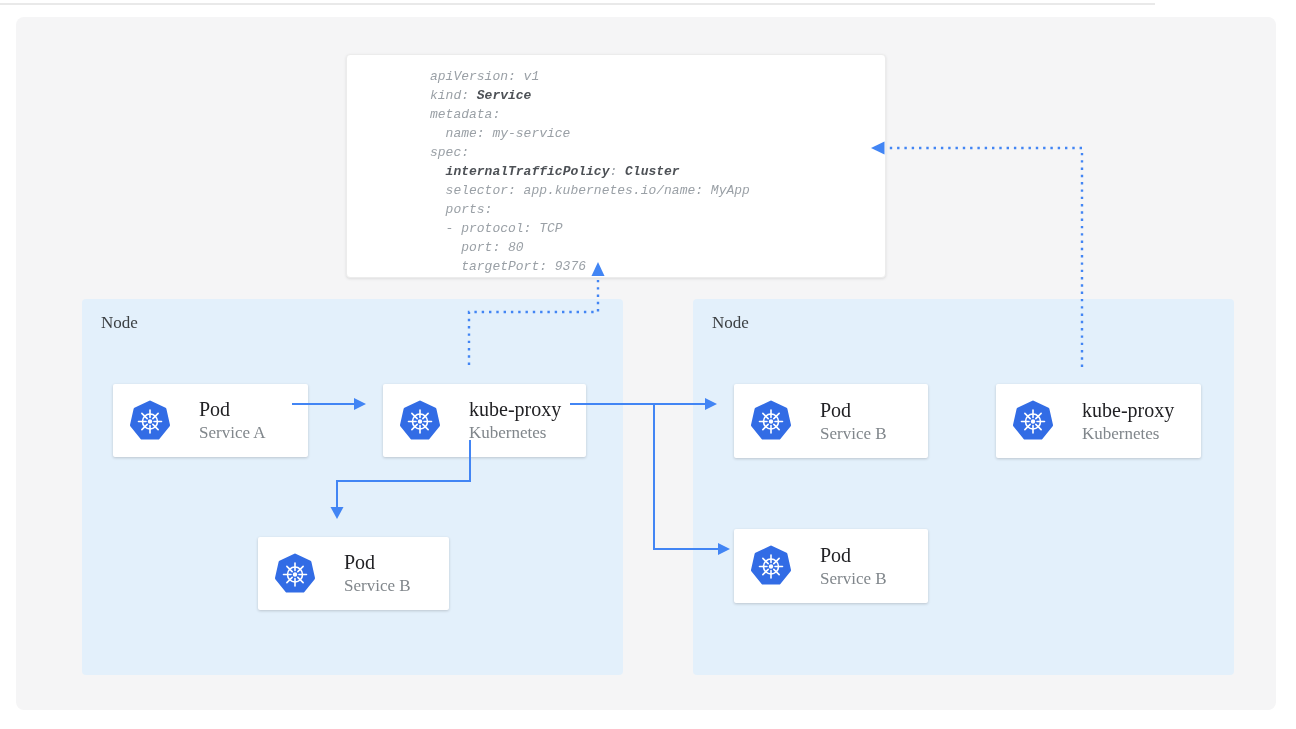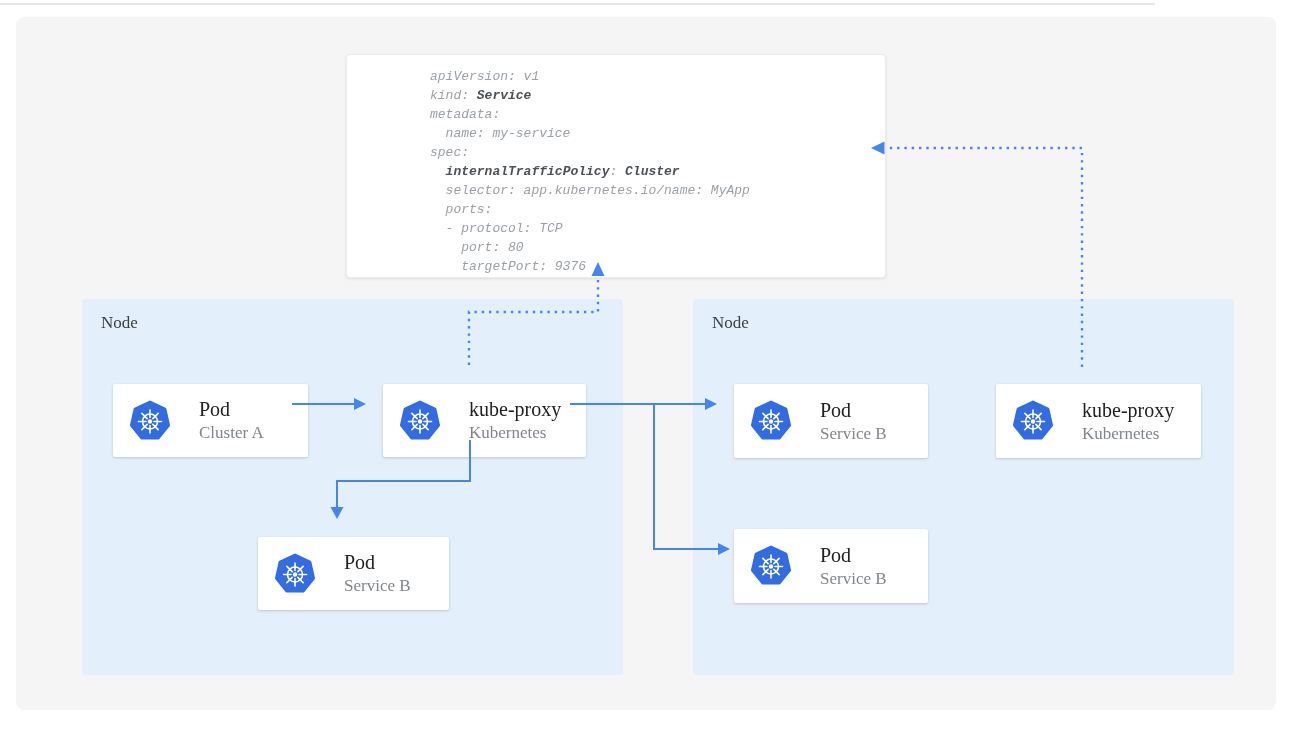--- a/index.html
+++ b/index.html
@@ -80,21 +80,21 @@
 
     <section class="node node-left">
       <span class="node-label">Node</span>
 
       <div class="card pos-pod-a">
         <svg class="k8s-icon" viewBox="0 0 44 44">
             <use href="#k8slogo"></use>
           </svg>
         <span class="card-text">
           <span class="card-title">Pod</span>
-          <span class="card-subtitle">Cluster A</span>
+          <span class="card-subtitle">Service A</span>
         </span>
       </div>
 
       <div class="card pos-kproxy-l">
         <svg class="k8s-icon" viewBox="0 0 44 44">
             <use href="#k8slogo"></use>
           </svg>
         <span class="card-text">
           <span class="card-title">kube-proxy</span>
           <span class="card-subtitle">Kubernetes</span>

